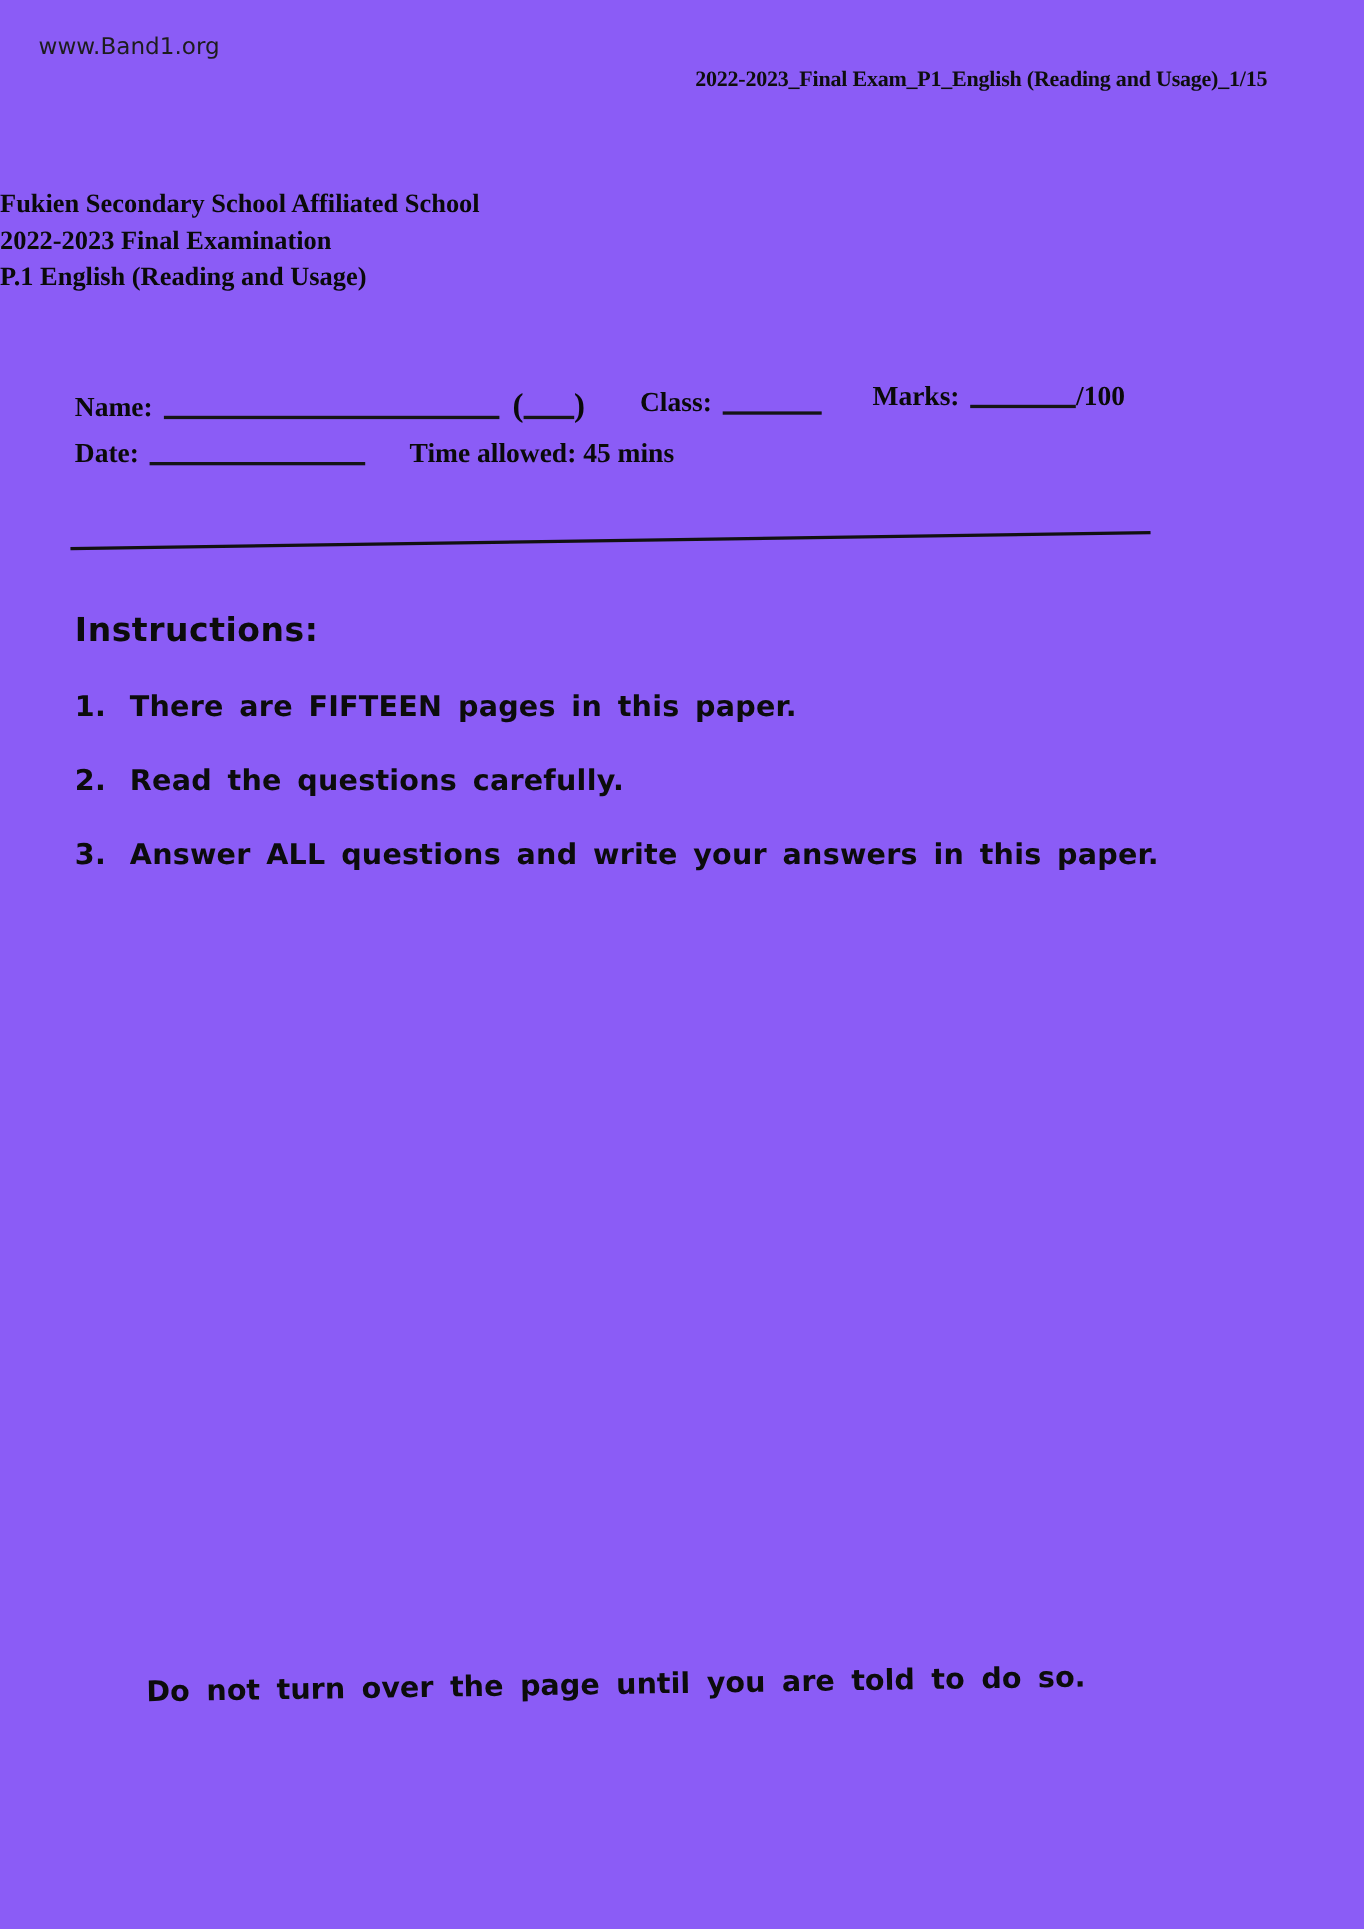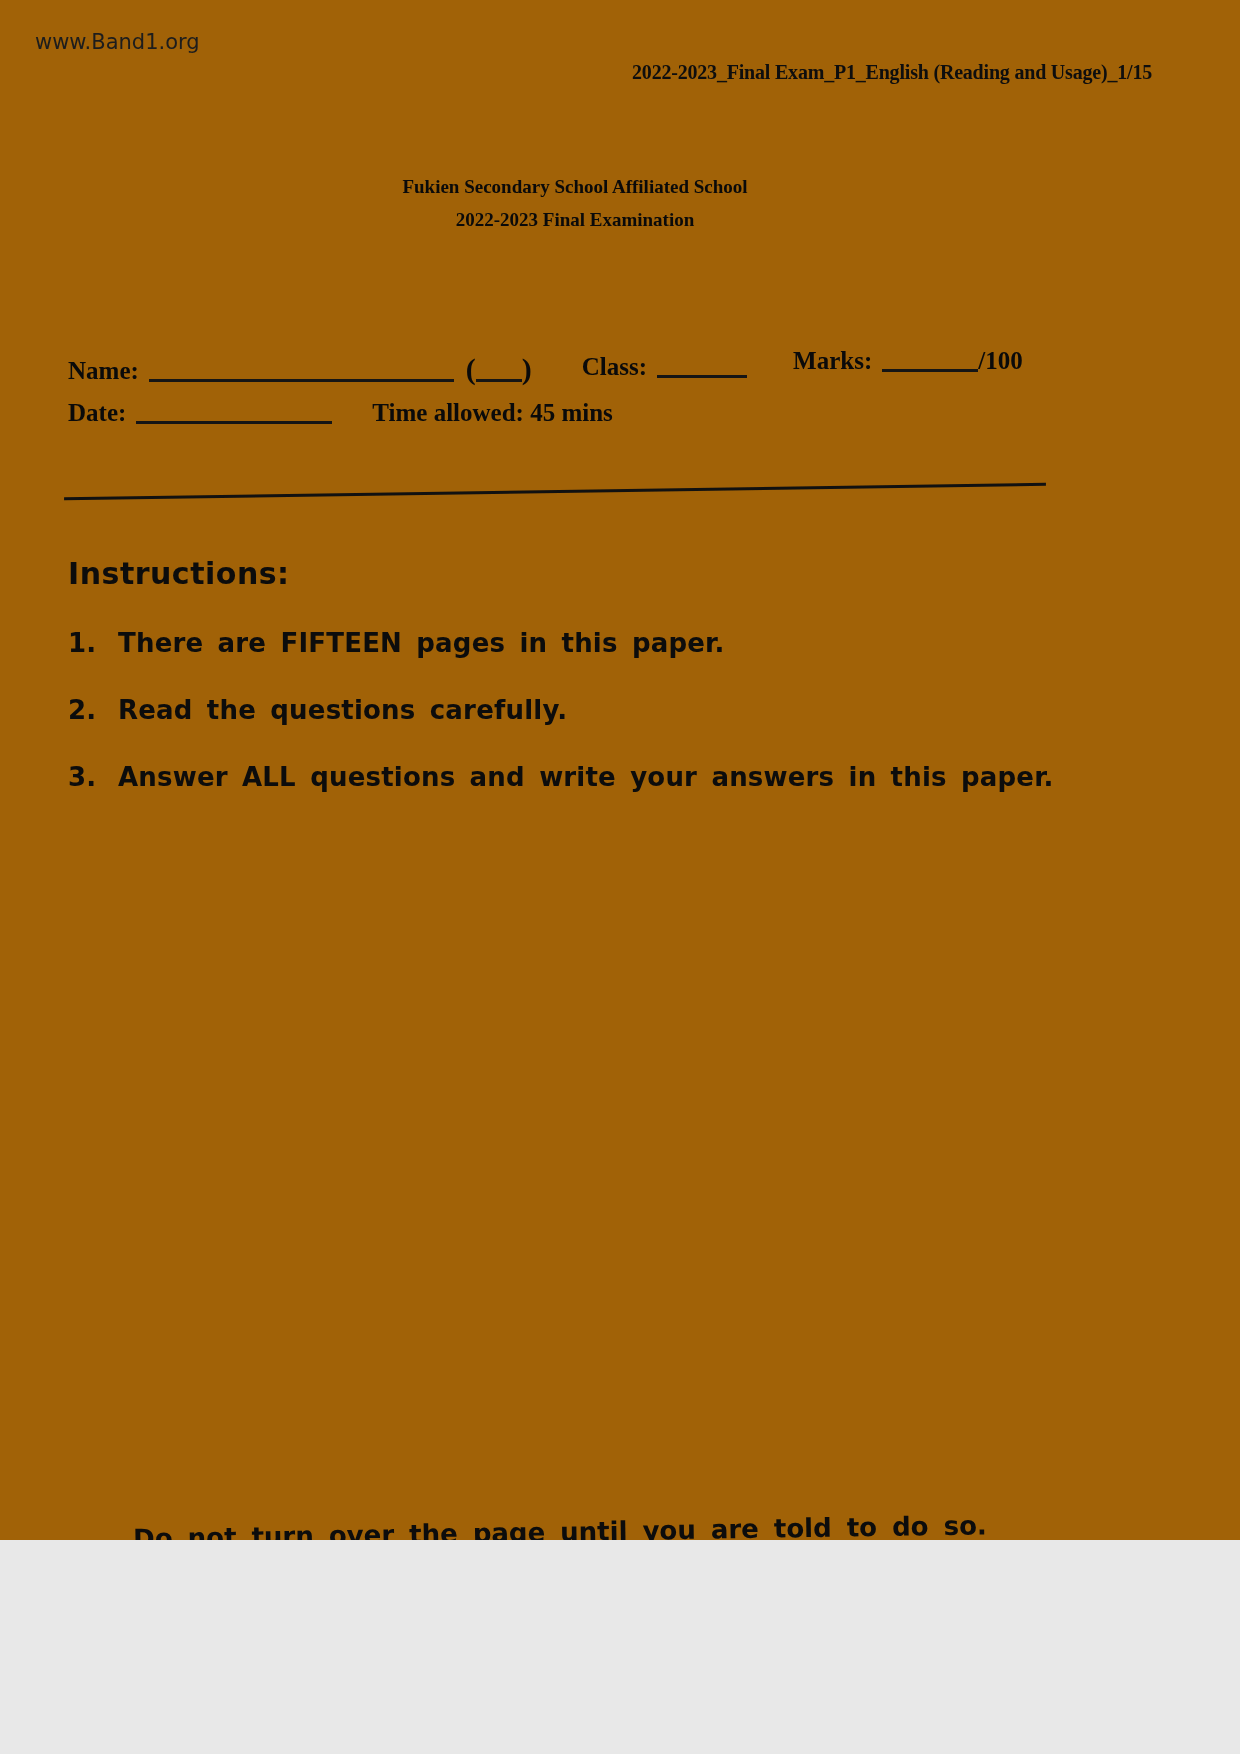--- a/index.html
+++ b/index.html
@@ -1,43 +1,42 @@
 <!DOCTYPE html>
 <html><head>
 <meta charset="utf-8">
 <style>
   html,body{margin:0;padding:0;background:#e8e8e8;}
   .page{
     position:relative;
-    width:1240px;height:1540px;
+    width:1240px;height:1754px;
     margin:0 auto;
-    background:#a16207;
+    background:#8b5cf6;
     overflow:hidden;
     color:#121212;
   }
   
   .watermark{
     position:absolute;left:35px;top:30px;
     font-family:"DejaVu Sans",sans-serif;
     font-size:21px;color:#1d1d1d;
   }
   
   .header-right{
     position:absolute;top:61px;right:88px;
     font-family:"Liberation Serif",serif;
     font-weight:bold;font-size:20px;color:#0e0e0e;
     letter-spacing:-0.2px;
   }
   
   .title-block{
     position:absolute;top:170px;left:0;right:0;
     padding-right:90px;
-    text-align:center;
     font-family:"Liberation Serif",serif;
-    font-weight:bold;font-size:19px;color:#0a0a0a;
+    font-weight:bold;font-size:24px;color:#0a0a0a;
     line-height:33px;
   }
   
   .form-row{
     position:absolute;left:68px;right:70px;
     display:flex;align-items:baseline;
     font-family:"Liberation Serif",serif;
     font-weight:bold;font-size:25px;color:#0a0a0a;
     white-space:nowrap;
   }
@@ -97,20 +96,21 @@
 
 <div class="page">
 
   <div class="watermark">www.Band1.org</div>
 
   <div class="header-right">2022-2023_Final Exam_P1_English (Reading and Usage)_1/15</div>
 
   <div class="title-block">
     <div>Fukien Secondary School Affiliated School</div>
     <div>2022-2023 Final Examination</div>
+    <div>P.1 English (Reading and Usage)</div>
   </div>
 
   <div class="form-row row1">
     <span>Name:</span>
     <span class="blank name-line"></span>
     <span class="paren-group">
       <span class="paren">(</span>
       <span class="blank paren-line"></span>
       <span class="paren">)</span>
     </span>

